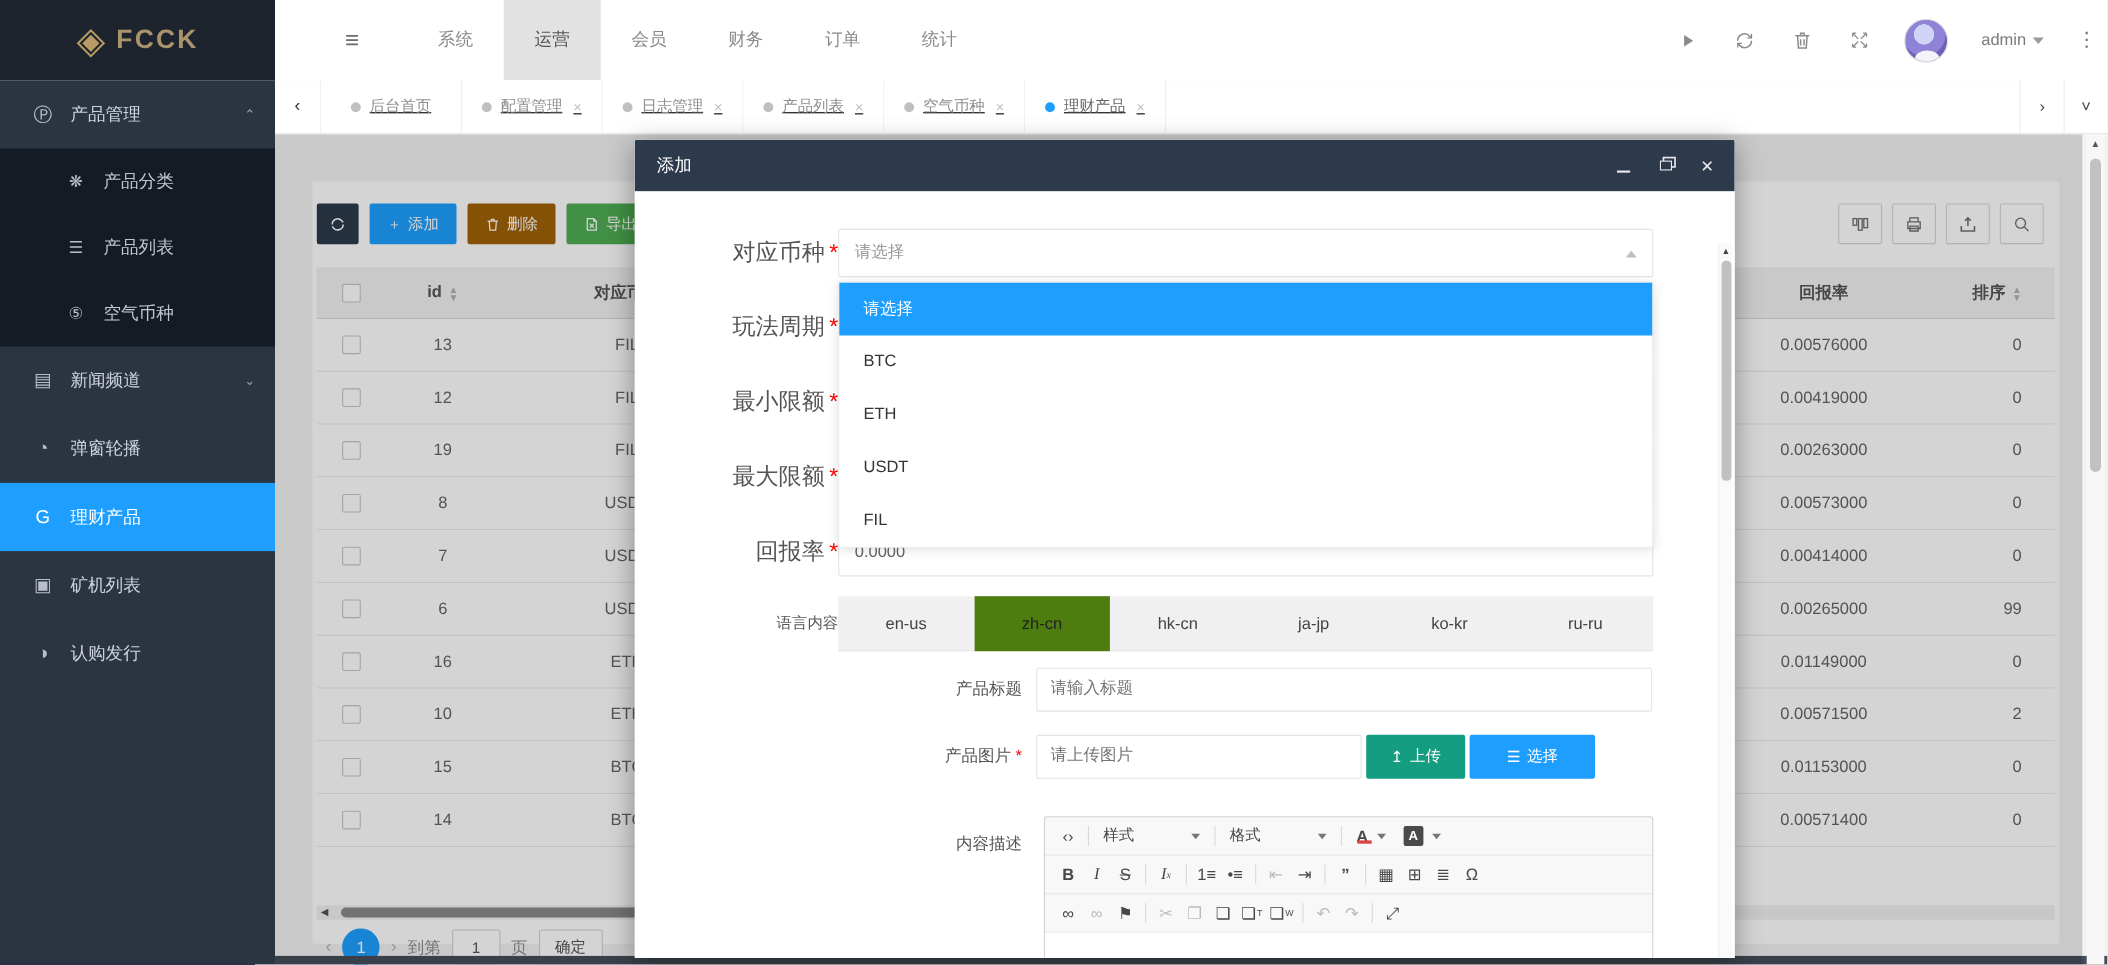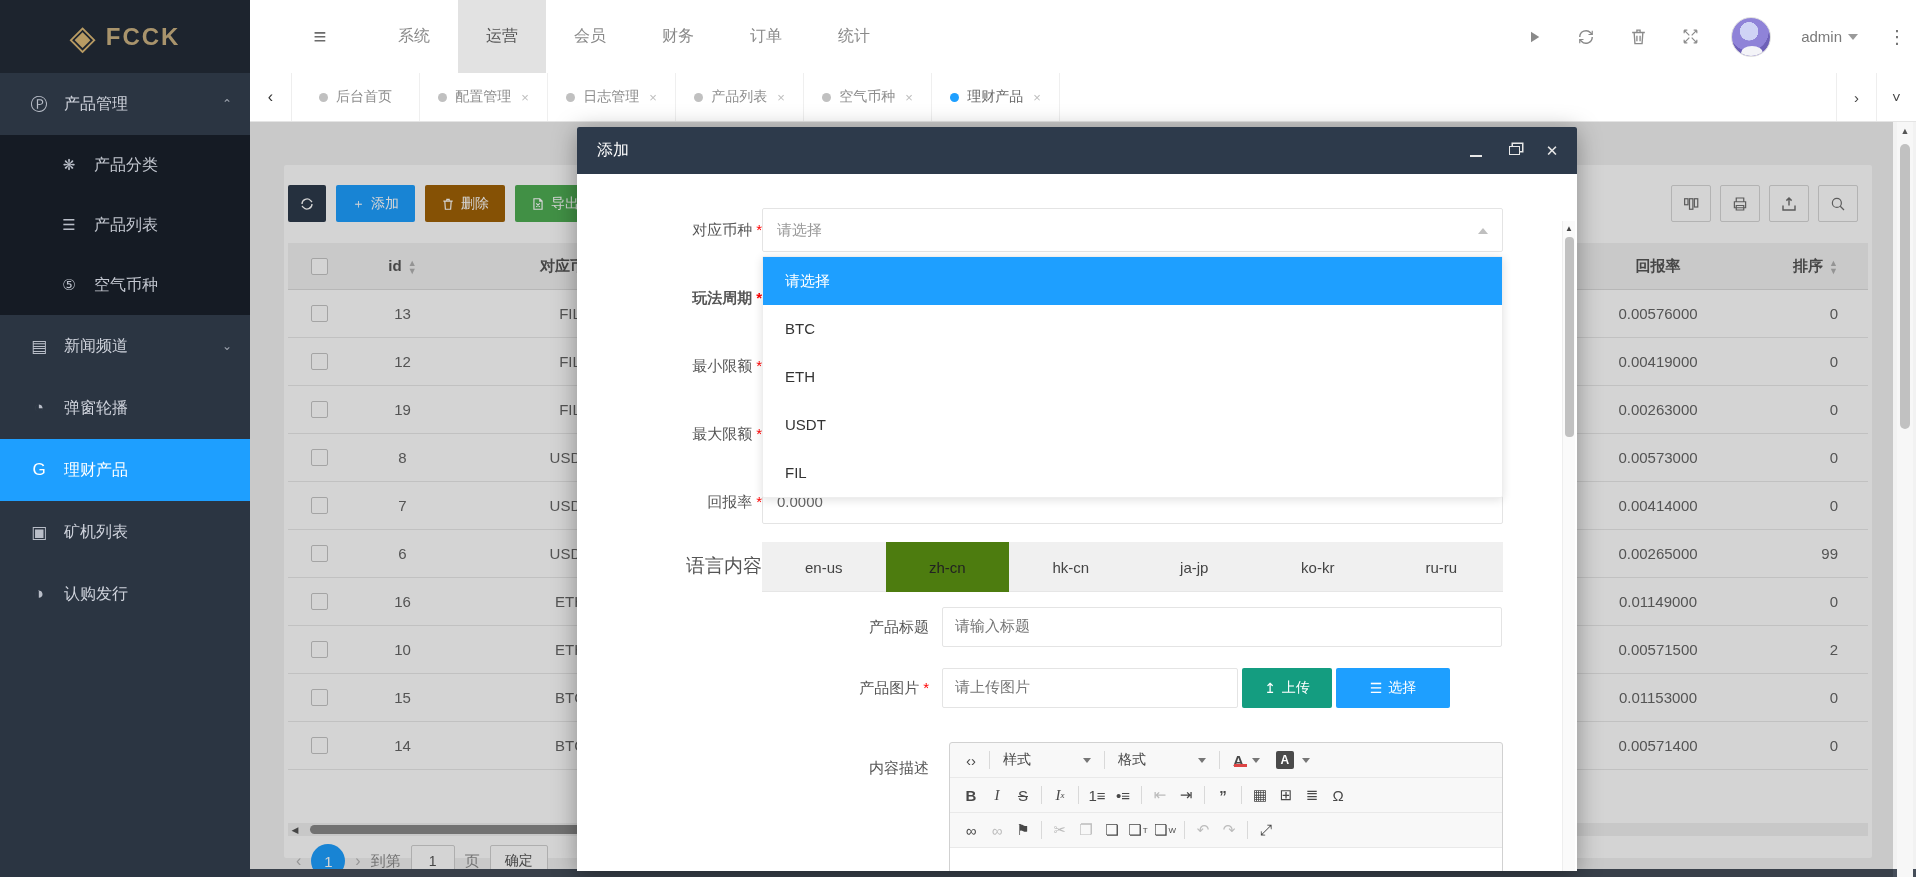--- a/index.html
+++ b/index.html
@@ -20,21 +20,21 @@
   .hicon svg { stroke:#8a8a8a; fill:none; stroke-width:1.7; }
   #avatar { width:40px; height:40px; border-radius:50%; background:radial-gradient(circle at 45% 35%, #cfd3f5 0 28%, #8f83d8 29% 60%, #6e61b8 61% 100%); border:1px solid #e0e0e0; position:relative; overflow:hidden; }
   #avatar::after { content:""; position:absolute; left:9px; bottom:-4px; width:22px; height:14px; background:#f4f4f8; border-radius:50% 50% 0 0; }
   #admin-box { display:flex; align-items:center; gap:6px; color:#7a7a7a; font-size:15px; }
   #admin-caret { width:0; height:0; border-left:5px solid transparent; border-right:5px solid transparent; border-top:6px solid #9a9a9a; }
   #hdr-dots { color:#6e6e6e; font-size:18px; letter-spacing:0; }
 
   
   #tabbar { position:absolute; left:250px; top:73px; width:1666px; height:49px; background:#fff; border-bottom:1px solid #e4e4e4; z-index:6; display:flex; }
   #tab-left { width:42px; height:48px; border-right:1px solid #eee; display:flex; align-items:center; justify-content:center; color:#333; font-size:16px; cursor:pointer; }
-  #tabs { display:flex; }
+  #tabs { display:flex;text-decoration:underline; }
   .tab { height:48px; min-width:128px; padding:0 14px; border-right:1px solid #efefef; display:flex; align-items:center; justify-content:center; gap:8px; color:#8d8d8d; font-size:14px; cursor:pointer; background:#fff; }
   .tab .dot { width:9px; height:9px; border-radius:50%; background:#c0c0c0; }
   .tab.active .dot { background:#1E9FFF; }
   .tab.active { color:#666; }
   .tab .x { color:#bdbdbd; font-size:13px; margin-left:2px; }
   #tab-right { position:absolute; right:0; top:0; display:flex; }
   .tr-btn { width:40px; height:48px; display:flex; align-items:center; justify-content:center; color:#444; font-size:15px; border-left:1px solid #eee; background:#fff; cursor:pointer; }
 
   
   #sidebar { position:absolute; left:0; top:73px; width:250px; height:804px; background:#2b3542; z-index:6; color:#cfd3dc; }
@@ -97,33 +97,33 @@
   #m-head { position:absolute; left:0; top:0; width:100%; height:47px; background:#2d3a4b; display:flex; align-items:center; }
   #m-title { color:#fff; font-size:16px; margin-left:20px; }
   #m-ctrls { position:absolute; right:16px; top:0; height:47px; display:flex; align-items:center; gap:20px; color:#e8e8e8; }
   .mc { width:18px; height:18px; display:flex; align-items:center; justify-content:center; cursor:pointer; font-size:15px; }
   .mc.min { align-items:flex-end; }
   .mc.min span { display:block; width:12px; height:2px; background:#e8e8e8; margin-bottom:3px; }
   .mc.max span { display:block; width:11px; height:9px; border:1.5px solid #e8e8e8; box-shadow:3px -3px 0 -1px #2d3a4b, 3px -3px 0 0.5px #e8e8e8; }
   #m-body { position:absolute; left:0; top:47px; width:100%; height:697px; background:#fff; }
 
   .frow { position:absolute; height:44px; }
-  .flabel { position:absolute; width:170px; text-align:right; line-height:44px; color:#555; font-size:15px; }
+  .flabel { position:absolute; width:170px; text-align:right; line-height:44px; color:#555; font-size:21px; }
   .flabel .req { color:#f00; margin-left:4px; }
   .finput { position:absolute; left:185px; width:741px; height:44px; border:1px solid #e4e4e4; border-radius:2px; background:#fff; padding:0 14px; font-size:15px; color:#666; line-height:42px; }
   .finput input { border:none; outline:none; width:100%; height:40px; font-size:15px; color:#666; background:transparent; font-family:inherit; }
   .finput.select { cursor:pointer; color:#999; }
   .sel-caret { position:absolute; right:14px; top:19px; width:0; height:0; border-left:5px solid transparent; border-right:5px solid transparent; border-bottom:6px solid #bfbfbf; }
 
   #dropdown { position:absolute; left:185px; top:82px; width:741px; background:#fff; border:1px solid #eee; box-shadow:0 2px 10px rgba(0,0,0,.12); z-index:5; border-radius:2px; }
   .opt { height:48px; line-height:48px; padding-left:22px; color:#333; font-size:15px; cursor:pointer; }
   .opt.selected { background:#1E9FFF; color:#fff; }
 
   
-  #lang-label { position:absolute; left:15px; top:368px; width:170px; text-align:right; line-height:48px; color:#555; font-size:19px; }
+  #lang-label { position:absolute; left:15px; top:368px; width:170px; text-align:right; line-height:48px; color:#555; font-size:14px; }
   #lang-strip { position:absolute; left:185px; top:368px; width:741px; height:50px; background:#f0f0f0; border-bottom:1px solid #e6e6e6; display:flex; }
   .ltab { width:135px; height:50px; display:flex; align-items:center; justify-content:center; color:#444; font-size:15px; cursor:pointer; }
   .ltab.active { background:#4d7c0f; color:#222; }
 
   .irow { position:absolute; height:40px;padding-left:36px; }
   .ilabel { position:absolute; width:170px; text-align:right; line-height:40px; color:#555; font-size:15px; }
   .ilabel .req { color:#f00; margin-left:4px; }
   .iinput { position:absolute; height:40px; border:1px solid #e4e4e4; border-radius:2px; background:#fff; padding:0 12px; }
   .iinput input { border:none; outline:none; width:100%; height:36px; font-size:15px; color:#666; background:transparent; font-family:Liberation Serif, serif; }
   .obtn { position:absolute; height:40px; border:none; border-radius:2px; color:#fff; font-size:14px; display:flex; align-items:center; justify-content:center; gap:6px; cursor:pointer; }
@@ -489,21 +489,21 @@
         <span class="mc">✕</span>
       </div>
     </div>
     <div id="m-body">
       <div id="form-rows">
           <div class="frow" style="top: 34px; left: 0px; width: 926px;">
             <span class="flabel" style="left: 15px;"><span>对应币种</span><span class="req">*</span></span>
             <div class="finput select">请选择<span class="sel-caret"></span></div>
           </div>
           <div class="frow" style="top: 102px; left: 0px; width: 926px;">
-            <span class="flabel" style="left: 15px; font-weight: bold;"><span>玩法周期</span><span class="req">*</span></span>
+            <span class="flabel" style="left: 15px;"><span>玩法周期</span><span class="req">*</span></span>
             <span class="finput"><input style=""></span>
           </div>
           <div class="frow" style="top: 170px; left: 0px; width: 926px;">
             <span class="flabel" style="left: 15px;"><span>最小限额</span><span class="req">*</span></span>
             <span class="finput"><input style=""></span>
           </div>
           <div class="frow" style="top: 238px; left: 0px; width: 926px;">
             <span class="flabel" style="left: 15px;"><span>最大限额</span><span class="req">*</span></span>
             <span class="finput"><input style=""></span>
           </div>

